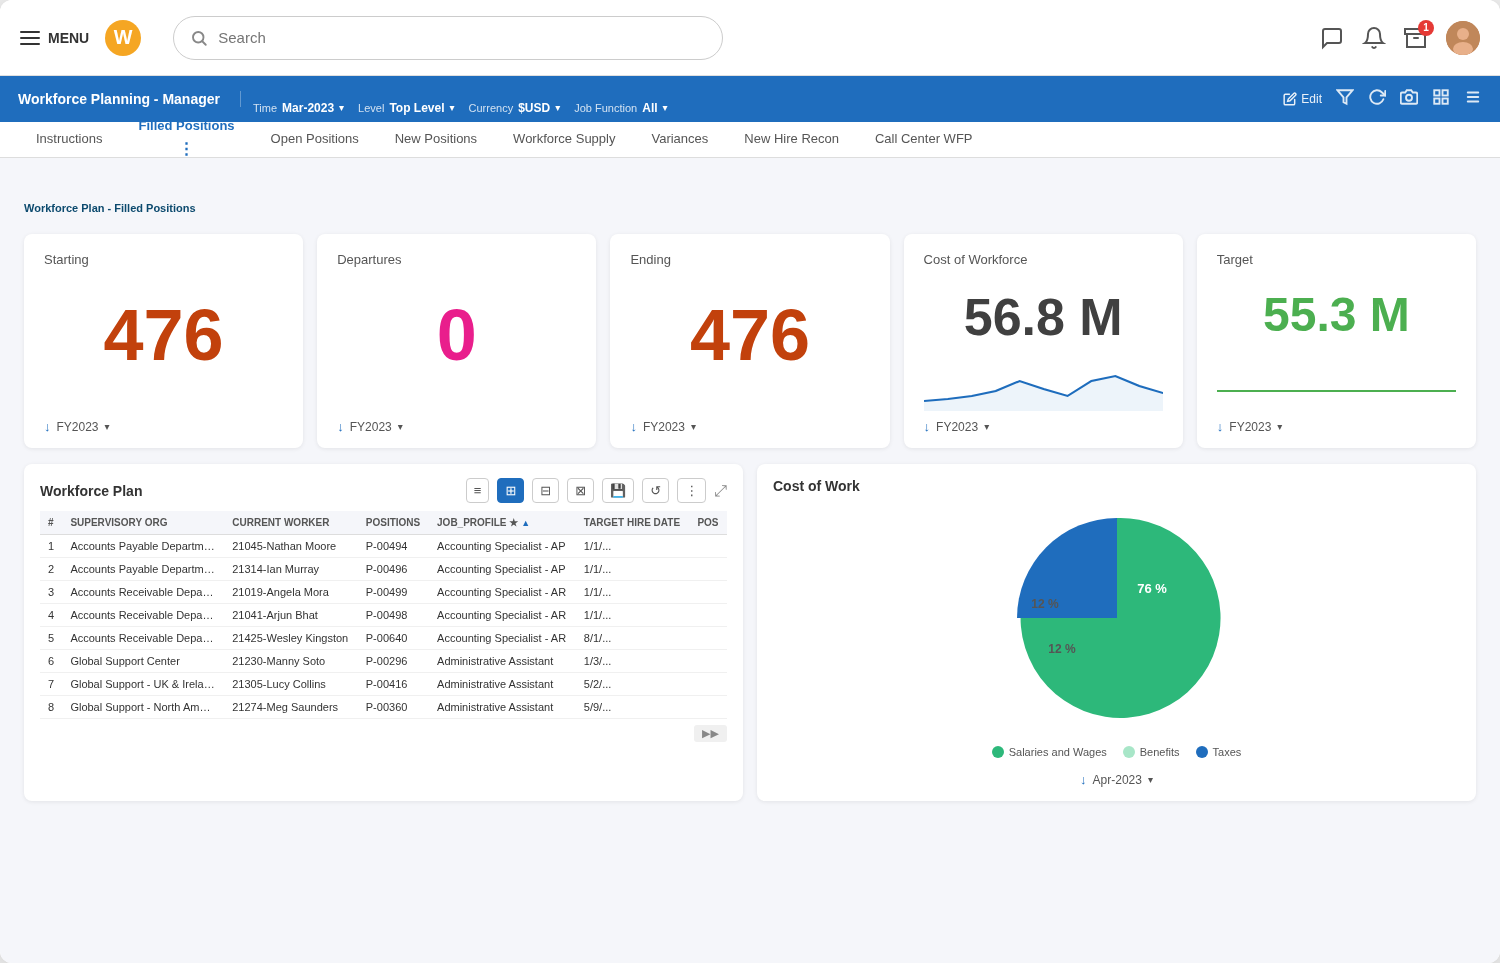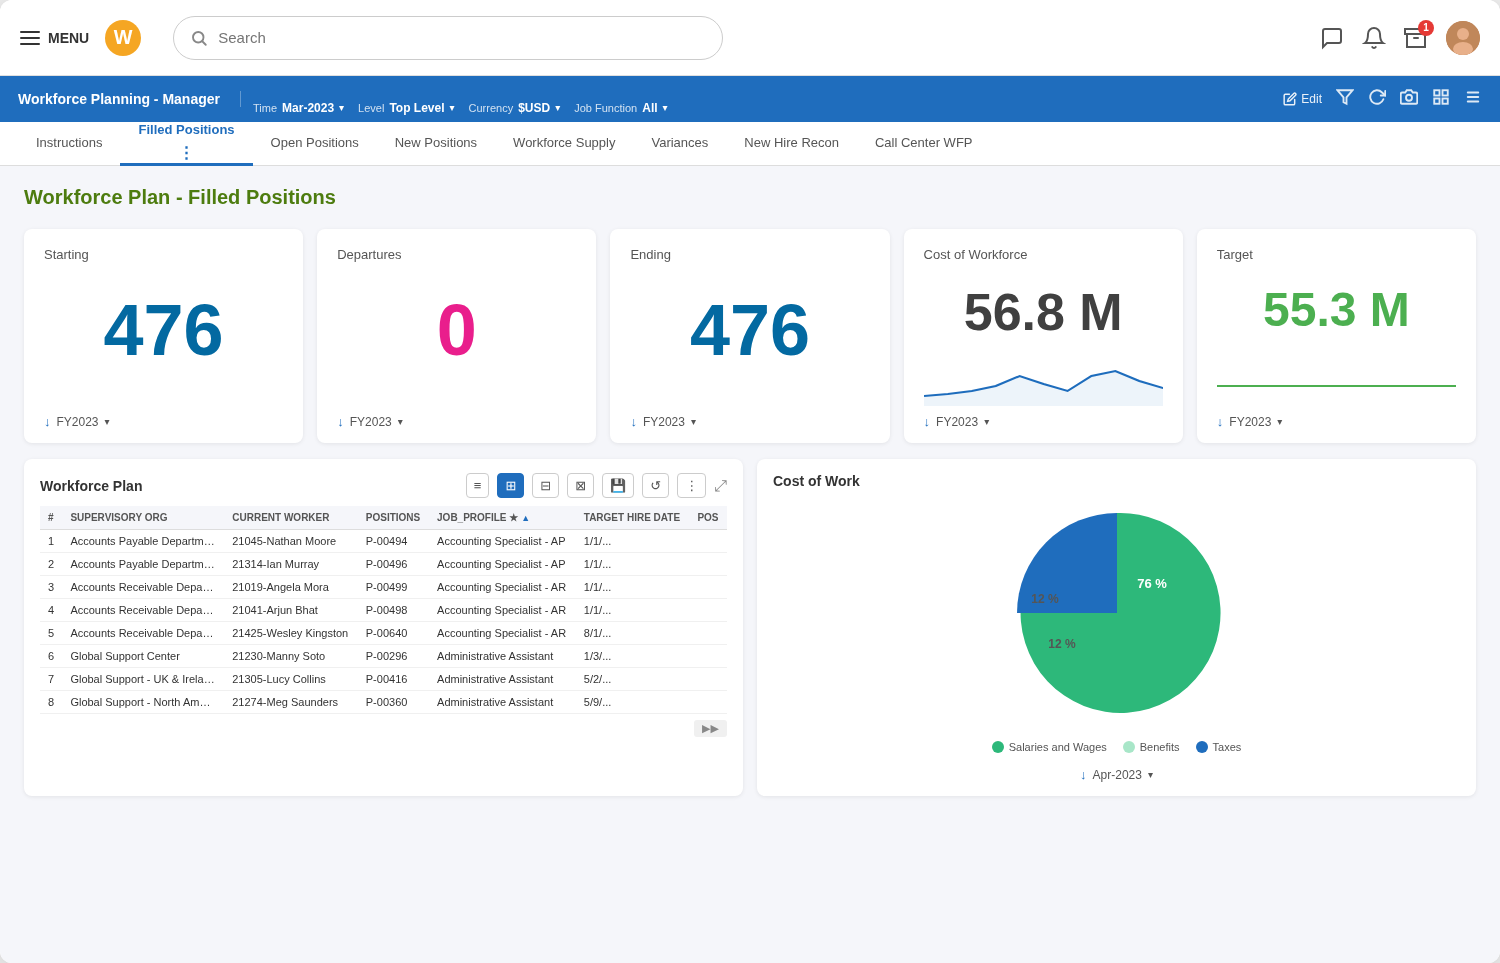--- a/index.html
+++ b/index.html
@@ -28,37 +28,37 @@
     .filter-group { display: flex; align-items: center; gap: 14px; color: #fff; font-size: 12px; margin-top: 17px; }
     .filter-item { display: flex; align-items: center; gap: 5px; cursor: pointer; }
     .filter-label { color: rgba(255,255,255,0.8); font-size: 11px; }
     .filter-value { color: #fff; font-weight: 600; font-size: 12px; }
     .chevron-down { font-size: 10px; }
     .blue-bar-right { margin-left: auto; display: flex; align-items: center; gap: 14px; color: #fff; }
     .bar-action-btn { background: none; border: none; color: #fff; cursor: pointer; font-size: 12px; display: flex; align-items: center; gap: 4px; opacity: 0.9; }
     .bar-icon-btn { background: none; border: none; color: #fff; cursor: pointer; font-size: 16px; opacity: 0.85; }
     
     
-    .tabs-bar { background: #fff; border-bottom: 1px solid #ddd; display: flex; align-items: center; padding: 12px 18px; height: 44px; gap: 0; }
+    .tabs-bar { background: #fff; border-bottom: 1px solid #ddd; display: flex; align-items: center; padding: 12px 18px; height: 36px; gap: 0; }
     .tab { padding: 0 18px; height: 44px; display: flex; align-items: center; cursor: pointer; font-size: 13px; color: #555; border-bottom: 3px solid transparent; white-space: nowrap; }
     .tab.active { color: #1f6dbd; border-bottom: 3px solid #1f6dbd; font-weight: 600; }
     .tab-with-menu { display: flex; align-items: center; gap: 6px; flex-direction: column; }
     .tab-dots { font-size: 16px; color: #1f6dbd; }
     
     
     .main-content { flex: 1; overflow-y: auto; background: #f5f6fa; padding: 20px 24px; display: flex; flex-direction: column; gap: 16px; }
     
-    .section-title { font-size: 20px; font-weight: 700; color: #4d7c0f; margin-bottom: 4px; }
+    .section-title { font-size: 11px; font-weight: 700; color: #0c4a6e; margin-bottom: 4px; margin-top: 24px; }
     
     
     .kpi-row { display: flex; gap: 14px; }
     .kpi-card { background: #fff; border-radius: 8px; box-shadow: 0 1px 4px rgba(0,0,0,0.08); flex: 1; padding: 18px 20px 14px; display: flex; flex-direction: column; min-height: 200px; justify-content: center; }
     .kpi-label { font-size: 13px; color: #555; font-weight: 500; margin-bottom: 8px; }
     .kpi-value { font-size: 72px; font-weight: 800; line-height: 1; margin: auto 0; text-align: center; }
-    .kpi-value.blue { color: #0369a1; }
+    .kpi-value.blue { color: #c2410c; }
     .kpi-value.pink { color: #e91e8c; }
     .kpi-value.dark-blue { color: #404040; font-size: 52px; }
     .kpi-value.green { color: #4caf50; font-size: 48px; }
     .kpi-footer { display: flex; align-items: center; gap: 6px; font-size: 12px; color: #555; margin-top: auto; cursor: pointer; }
     .kpi-footer-icon { color: #1f6dbd; font-size: 13px; }
     .kpi-chart { flex: 1; display: flex; align-items: flex-end; justify-content: center; margin: 8px 0; }
     .kpi-sparkline { width: 100%; height: 60px; }
     
     
     .bottom-row { display: flex; gap: 14px; }

